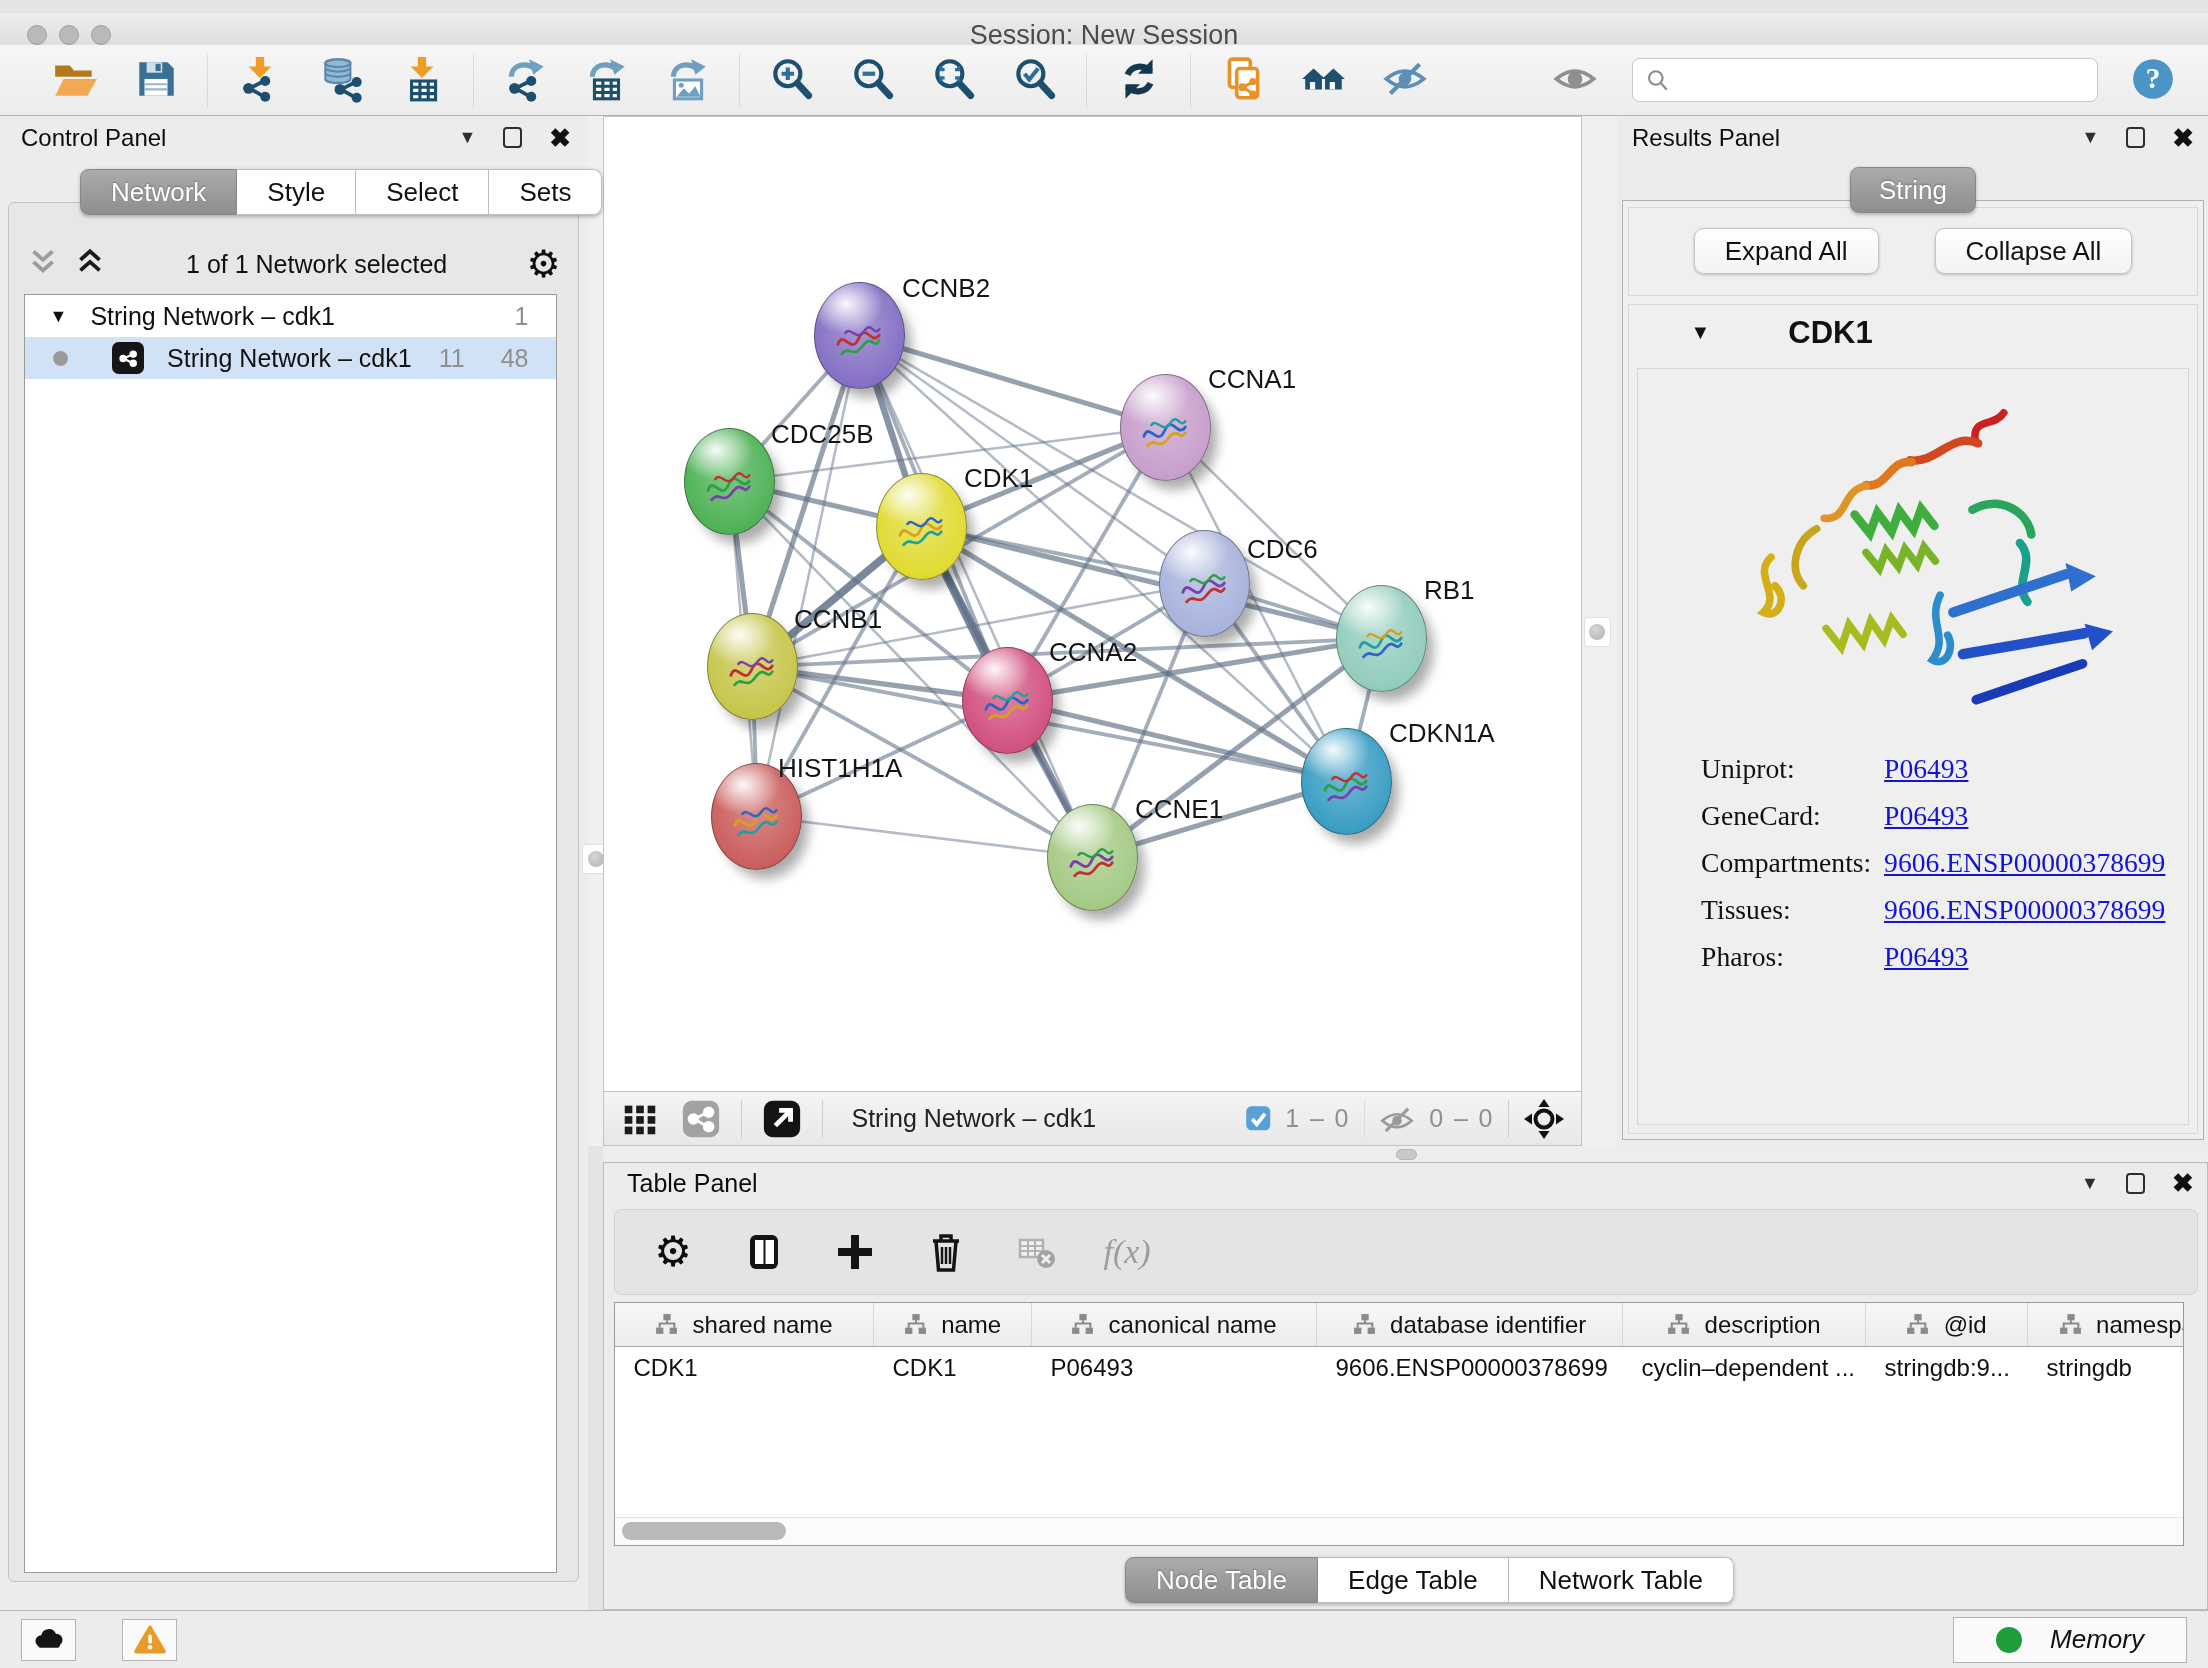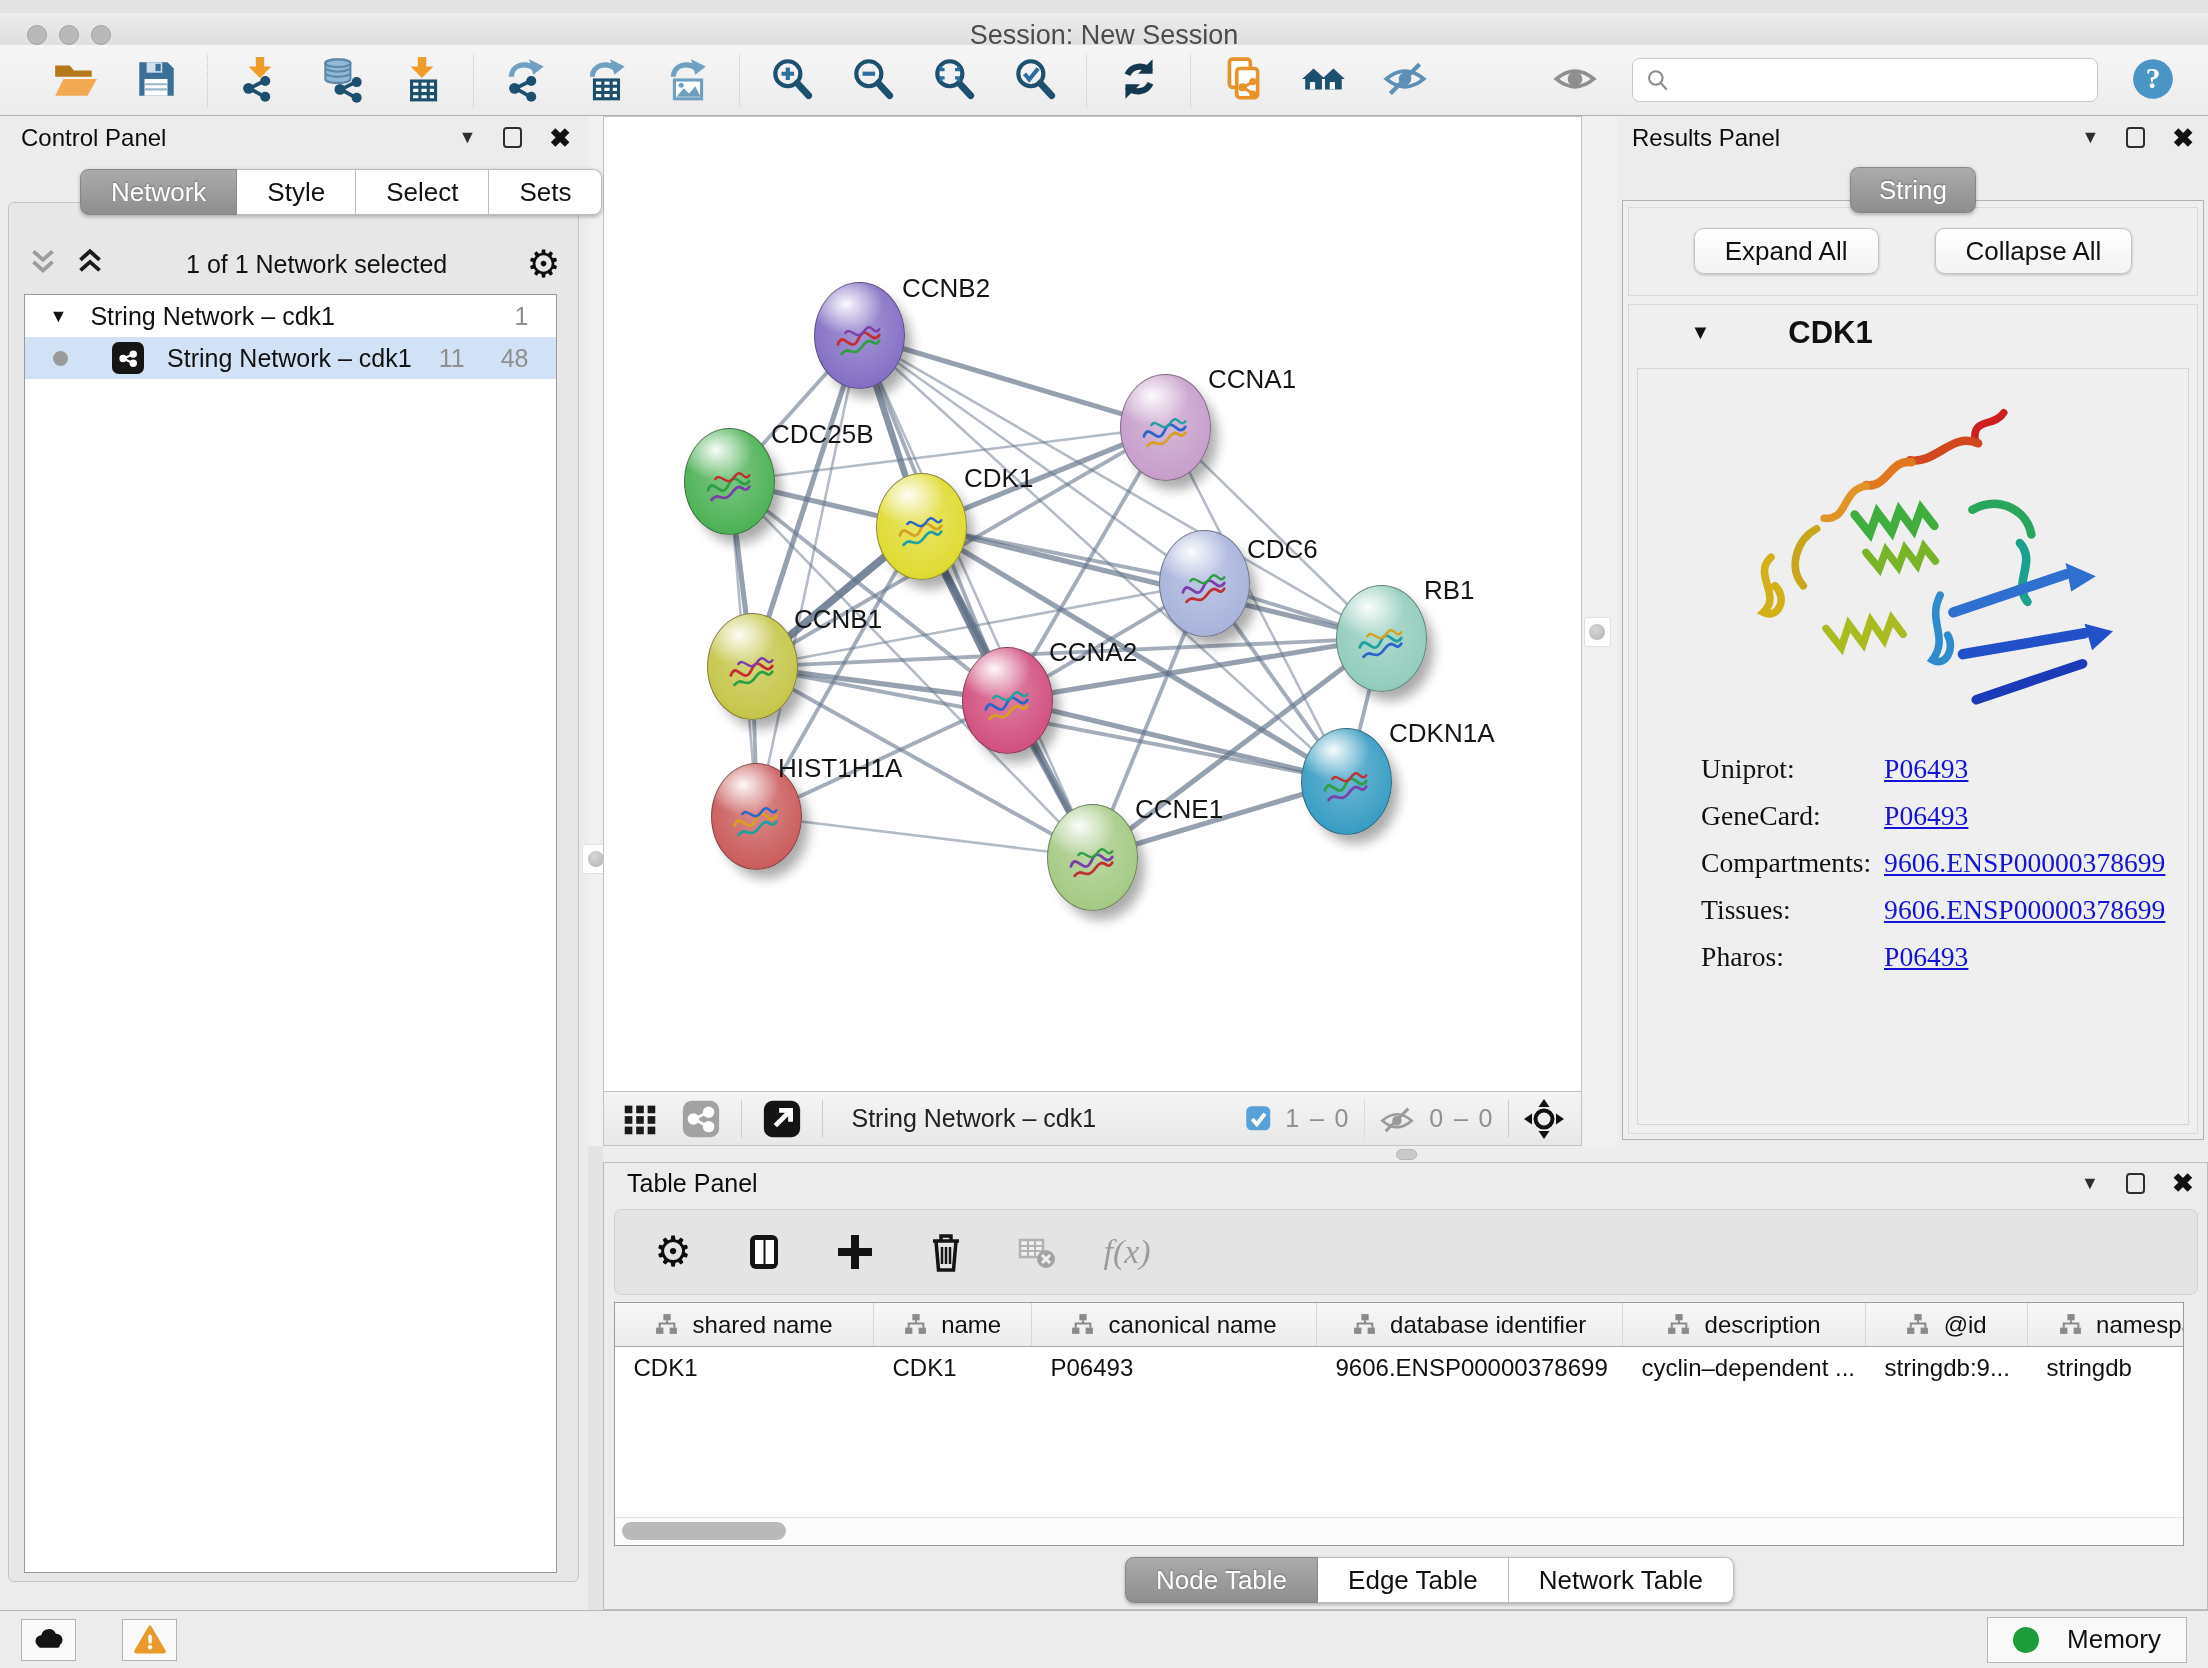--- a/index.html
+++ b/index.html
@@ -146,22 +146,22 @@
   .tp-thumb { position:absolute; left:7.6px; top:4.8px; width:164px; height:18px;
     background:#b9b9b9; border-radius:9.5px; }
   .tp-tabs { position:absolute; left:521px; bottom:5.7px; }
 
   
   .statusbar { position:absolute; left:0; top:1610px; width:2208px; height:58px; background:#ececec;
     border-top:1px solid #b7b7b7; display:flex; align-items:center; padding:0 21px; gap:46px; }
   .sb-btn { width:55px; height:42px; background:#fafafa; border:1.9px solid #b3b3b3;
     display:flex; align-items:center; justify-content:center; }
   .sb-btn svg { width:34px; height:34px; }
-  .memory-btn { margin-left:auto; height:46px; padding:0 25px; background:#fafafa;
-    border:1.9px solid #b3b3b3; display:flex; align-items:center; gap:28px; font-size:26px; color:#111; }
+  .memory-btn { margin-left:auto; height:46px; padding:0 42px; background:#fafafa;
+    border:1.9px solid #b3b3b3; display:flex; align-items:center; gap:28px; font-size:26px; color:#111;font-style:italic; }
   .memdot { width:26px; height:26px; border-radius:50%; background:#1f9d3c; }
 
   .chev svg { width:34px; height:34px; }
 </style>
 </head>
 <body>
 
 <div class="titlebar">
   <div class="tdot" style="left:27px"></div>
   <div class="tdot" style="left:59px"></div>

